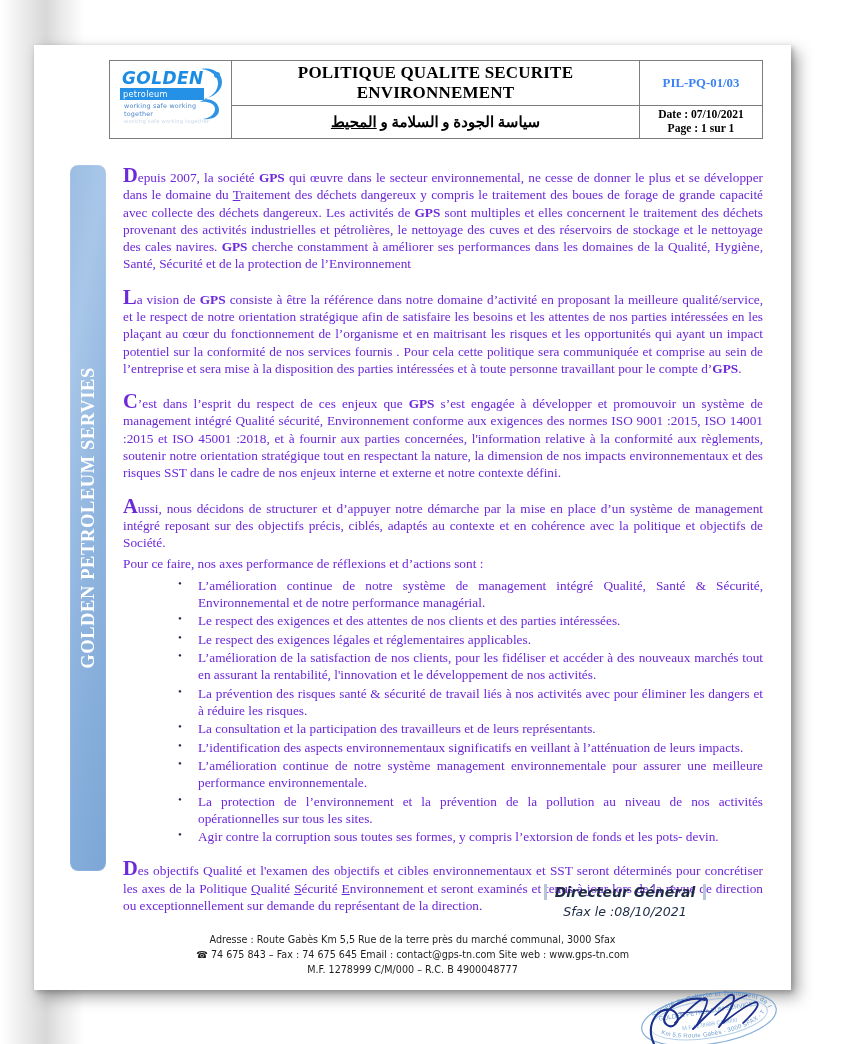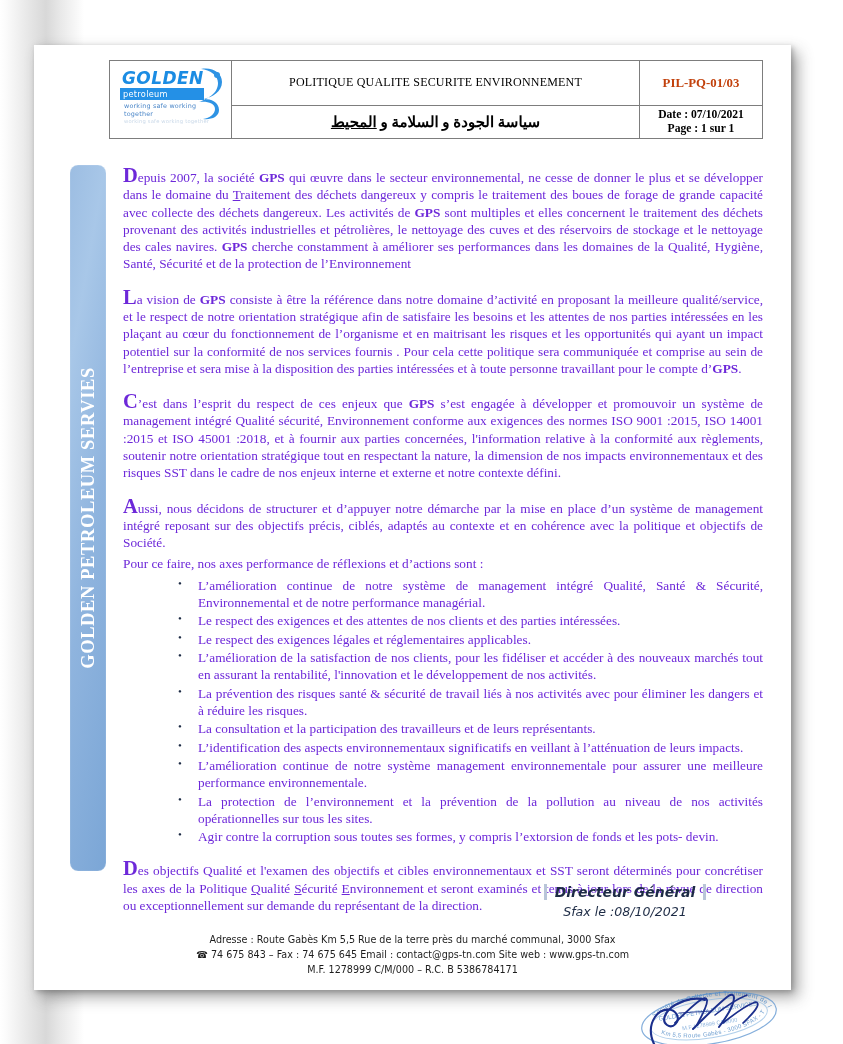--- a/index.html
+++ b/index.html
@@ -47,34 +47,34 @@
   }
   .hdr-logo-cell {
     width: 121px;
     height: 76px;
     background: #ffffff;
     position: relative;
   }
   .hdr-title-cell {
     height: 44px;
     text-align: center;
-    font-weight: normal;
-    font-size: 12px;
+    font-weight: bold;
+    font-size: 17px;
     letter-spacing: .2px;
     line-height: 1.15;
     color: #000;
     padding: 2px 4px;
   }
   .hdr-code-cell {
     width: 122px;
     height: 44px;
     text-align: center;
     font-weight: bold;
     font-size: 12.8px;
-    color: #c2410c;
+    color: #3b82f6;
   }
   .hdr-ar-cell {
     height: 32px;
     text-align: center;
     font-weight: bold;
     font-size: 15px;
     direction: rtl;
     color: #000;
     padding: 1px 4px;
   }
@@ -330,21 +330,21 @@
   </div>
 
   <div id="signature-block">
     <div><span id="sig-title">Directeur Général</span></div>
     <div id="sig-place">Sfax le :08/10/2021</div>
   </div>
 
   <div id="footer">
     <div class="fl">Adresse : Route Gabès Km 5,5 Rue de la terre près du marché communal, 3000 Sfax</div>
     <div class="fl"><span>☎</span> <span>74 675 843 – Fax : 74 675 645 Email : contact@gps-tn.com Site web : www.gps-tn.com</span></div>
-    <div class="fl">M.F. 1278999 C/M/000 – R.C. B 5386784171</div>
+    <div class="fl">M.F. 1278999 C/M/000 – R.C. B 4900048777</div>
   </div>
 
   <svg id="stamp" viewBox="0 0 180 110">
     <g transform="rotate(-9 90 52)">
       <ellipse cx="90" cy="52" rx="68" ry="25" fill="none" stroke="#5b93cf" stroke-width="1.2" opacity=".75"></ellipse>
       <ellipse cx="90" cy="52" rx="59" ry="19" fill="none" stroke="#7fb0dd" stroke-width="1" opacity=".6"></ellipse>
       <path id="arcTop" d="M 30 52 A 60 22 0 0 1 150 52" fill="none"></path>
       <path id="arcBot" d="M 34 54 A 58 20 0 0 0 146 54" fill="none"></path>
       <text font-family="Liberation Sans, sans-serif" font-size="6.4" fill="#4a86c4" opacity=".85" letter-spacing="0.4">
         <textPath href="#arcTop" startOffset="9%">Société de Collecte et Traitement de la Terre</textPath>

